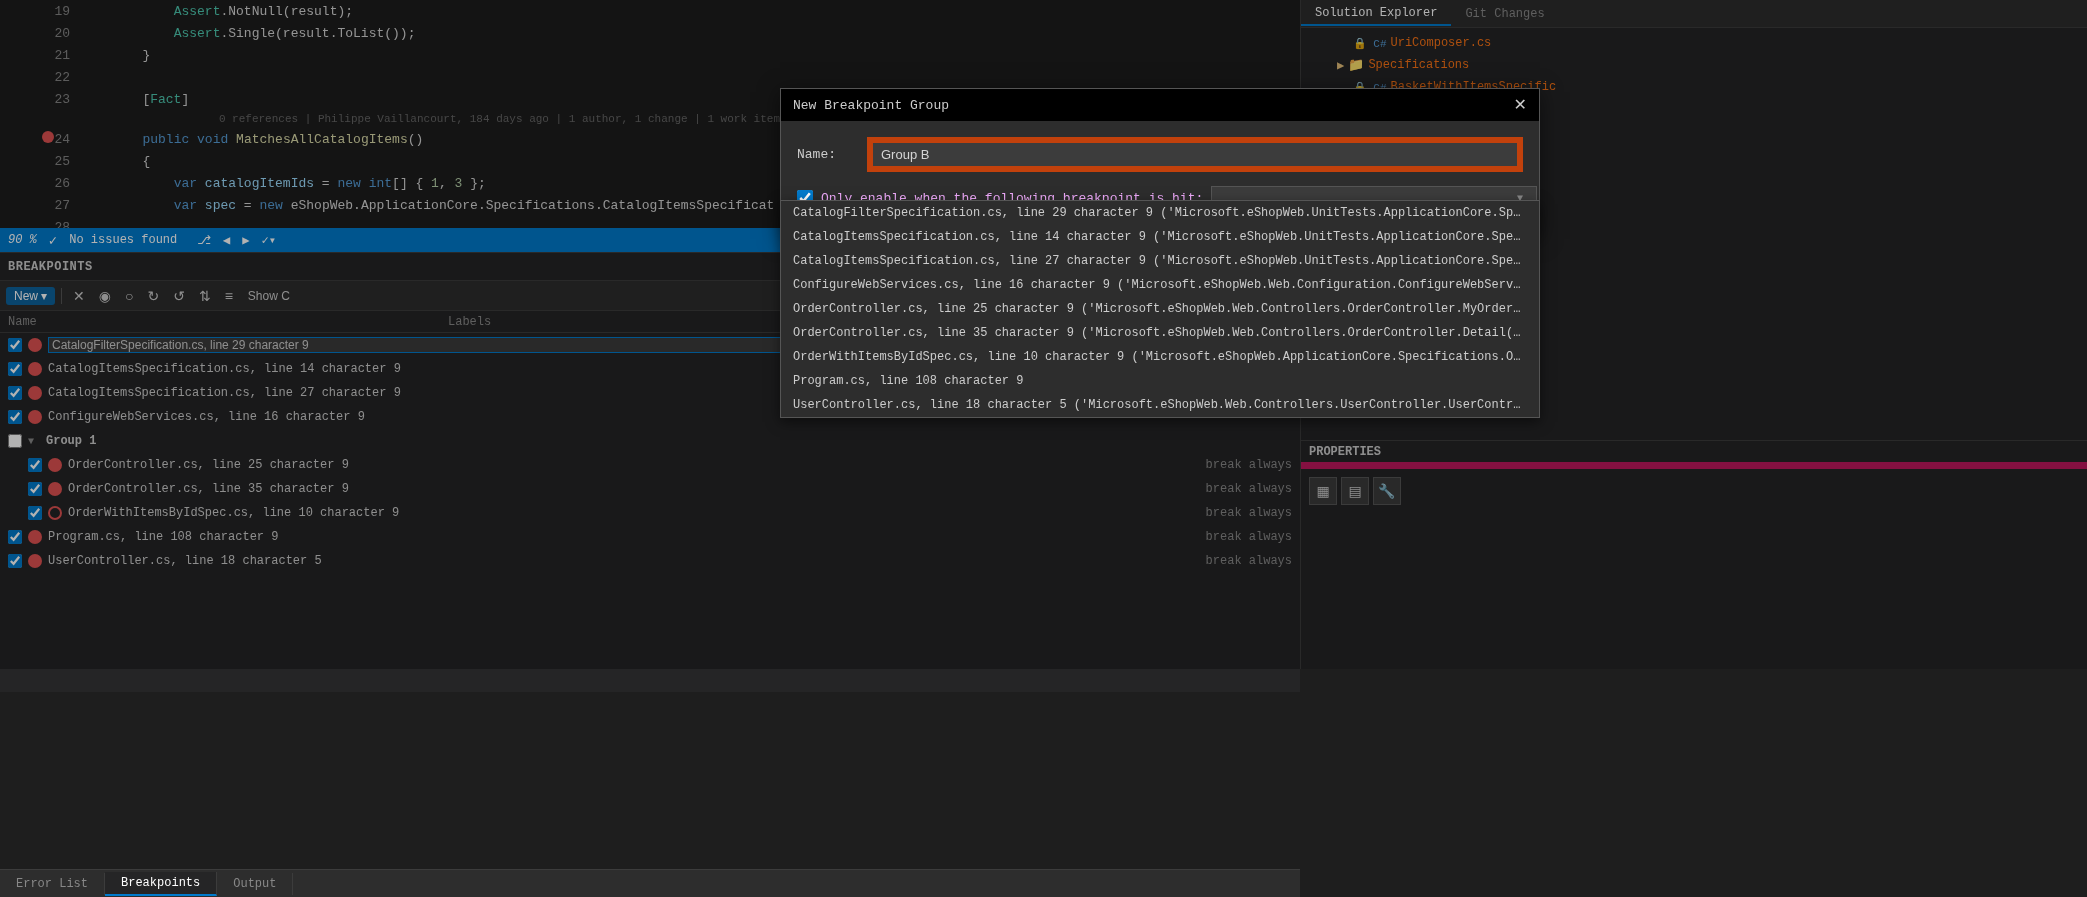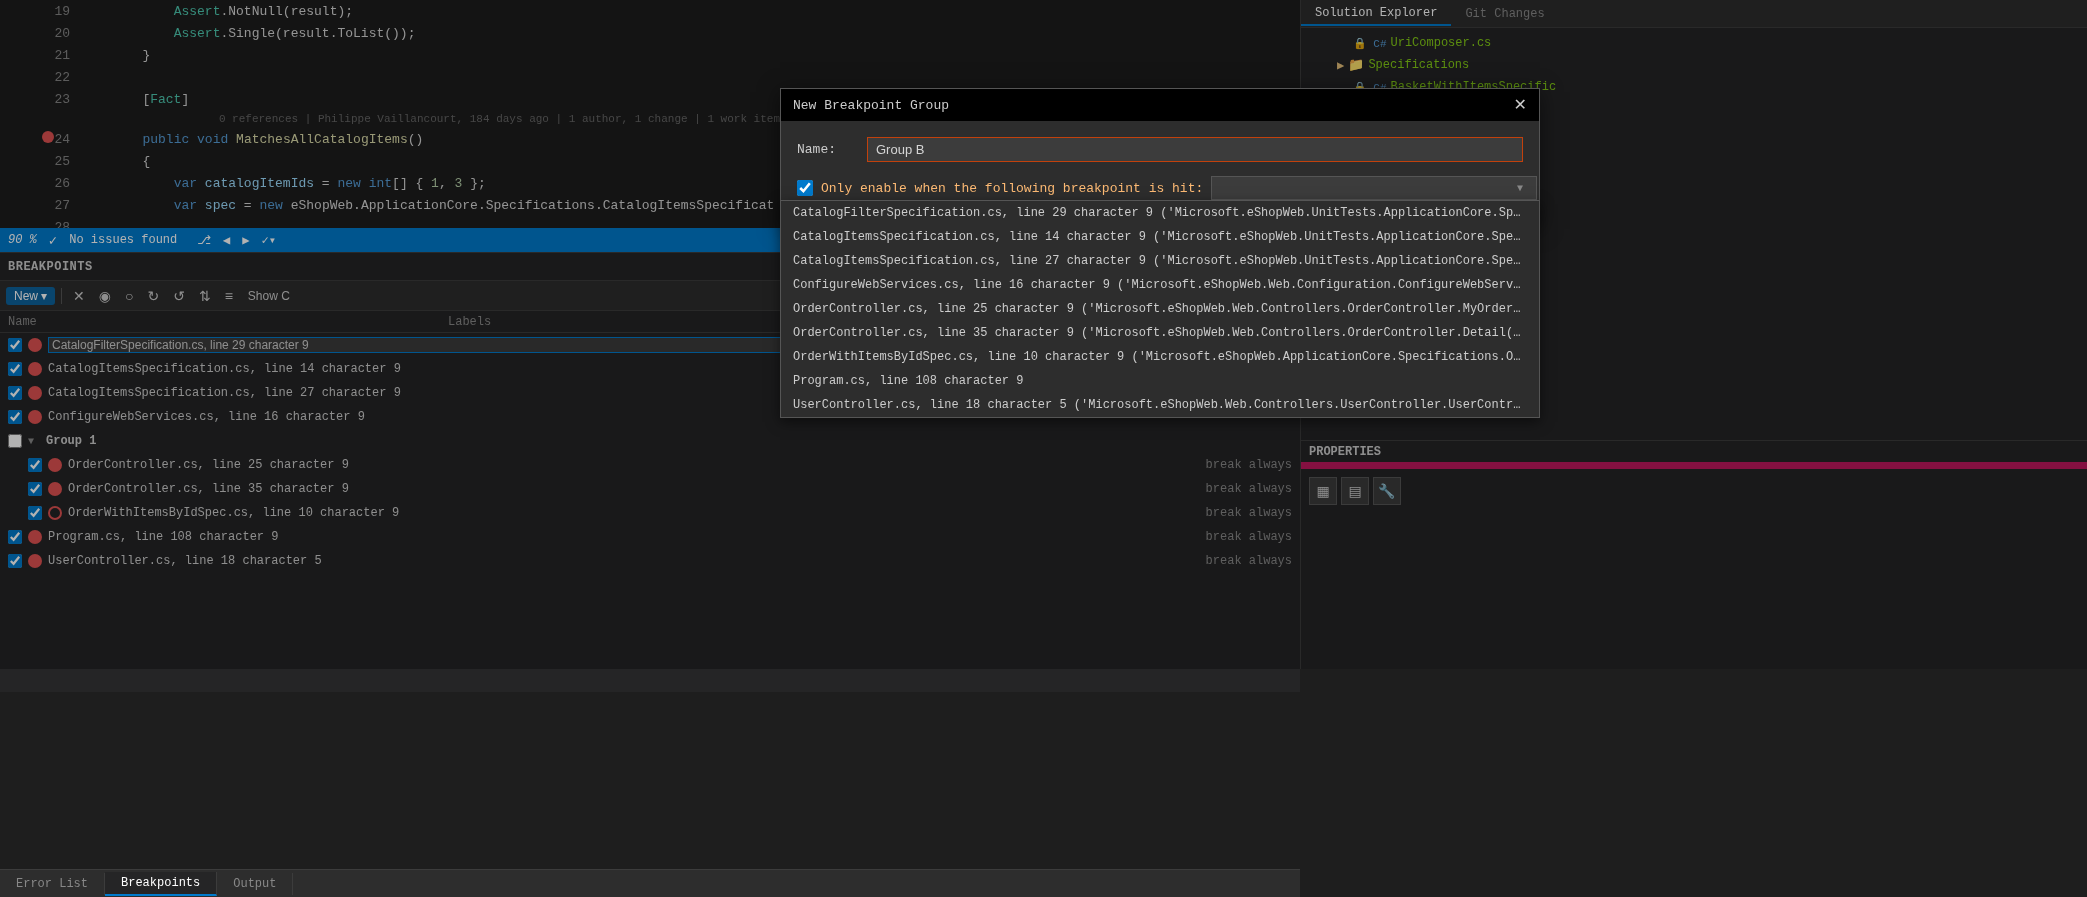--- a/index.html
+++ b/index.html
@@ -240,21 +240,21 @@
       font-size: 12px;
     }
     .sol-item {
       display: flex;
       align-items: center;
       height: 22px;
       padding: 0 8px;
       gap: 4px;
       cursor: pointer;
     }
-    .sol-text { color: #84cc16; font-size: 12px; }
+    .sol-text { color: #f97316; font-size: 12px; }
 
     .sol-tabs {
       height: 28px;
       display: flex;
       align-items: center;
       background: #2d2d2d;
       border-bottom: 1px solid #3c3c3c;
     }
     .sol-tab {
       padding: 4px 14px;
@@ -350,40 +350,40 @@
     }
     .dialog-label {
       font-size: 13px;
       color: #cccccc;
       width: 60px;
       flex-shrink: 0;
     }
     .dialog-input {
       flex: 1;
       background: #3c3c3c;
-      border: 1px solid #c2410c;
+      border: 6px solid #c2410c;
       color: #d4d4d4;
       padding: 4px 8px;
       font-size: 13px;
       outline: none;
     }
     .dialog-checkbox-row {
       display: flex;
       align-items: center;
       gap: 8px;
       margin-bottom: 8px;
     }
     .dialog-checkbox {
       width: 16px;
       height: 16px;
       accent-color: #007acc;
     }
     .dialog-checkbox-label {
       font-size: 13px;
-      color: #fdba74;
+      color: #f0abfc;
     }
     .dialog-dropdown {
       background: #3c3c3c;
       border: 1px solid #555;
       color: #d4d4d4;
       padding: 4px 8px;
       font-size: 12px;
       flex: 1;
       appearance: none;
       cursor: pointer;

